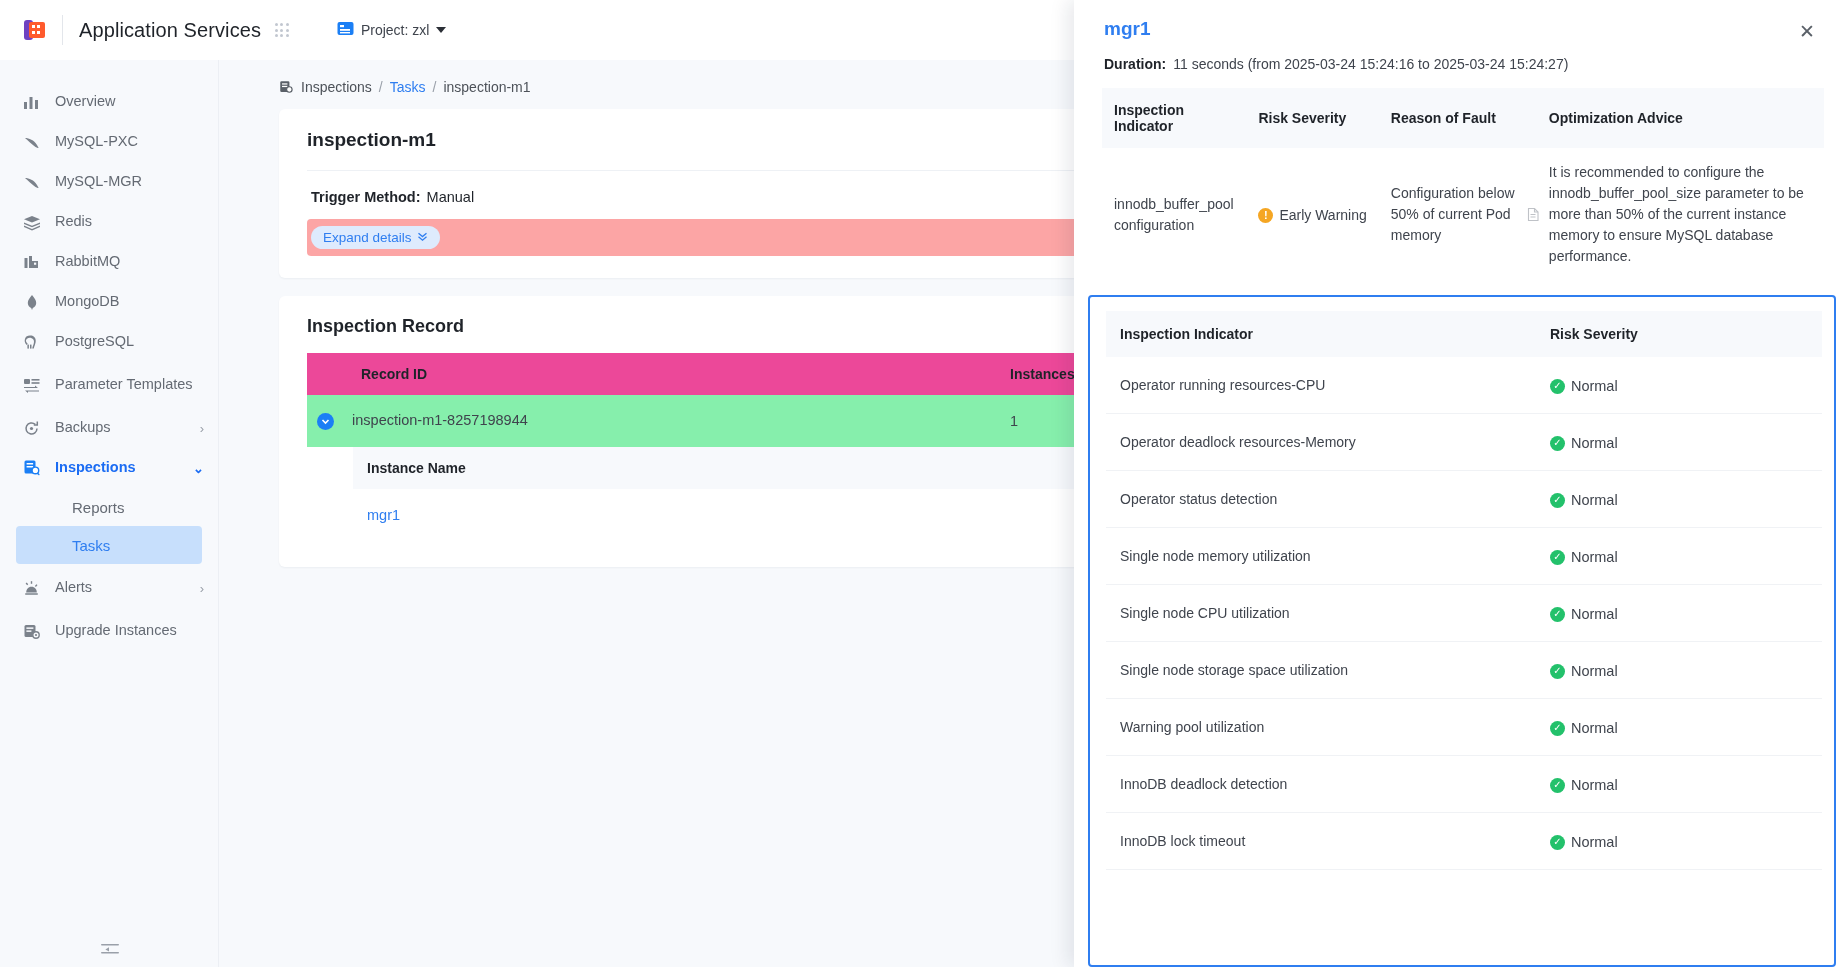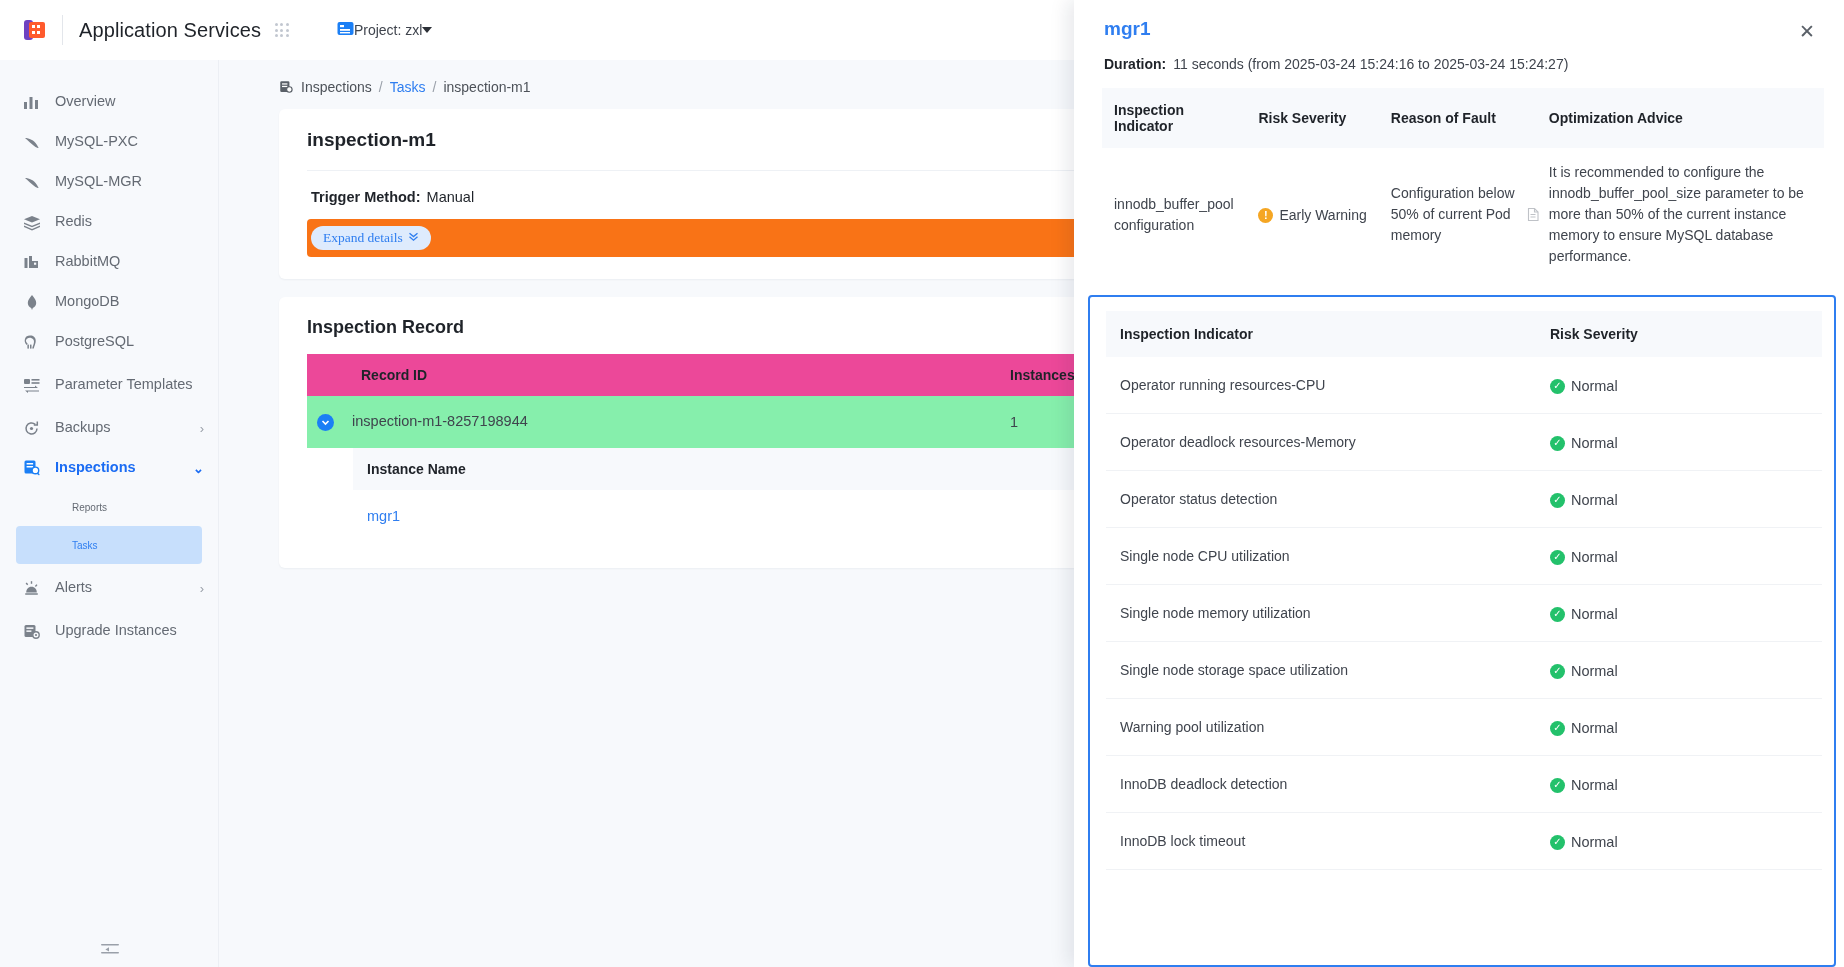--- a/index.html
+++ b/index.html
@@ -15,21 +15,21 @@
   .topbar {
     position: absolute; top: 0; left: 0; width: 1844px; height: 60px;
     background: #ffffff; display: flex; align-items: center;
     padding-left: 14px; z-index: 5;
   }
   .logo-box { width: 42px; height: 42px; display:flex; align-items:center; justify-content:center; }
   .topbar-div { width:1px; height:30px; background:#e3e6eb; margin:0 16px 0 6px; }
   .app-title { font-size: 20px; color: #1f2329; font-weight: 500; letter-spacing:.1px; }
   .grid-dots { margin-left: 14px; display:grid; grid-template-columns: repeat(3, 3px); gap:2.4px; }
   .grid-dots i { width:3px; height:3px; background:#c2c7d0; border-radius:50%; display:block; }
-  .project-chip { margin-left: 16px; display:flex; align-items:center; cursor:pointer;padding-left:32px; }
+  .project-chip { margin-left: 16px; display:flex; align-items:center; gap:7px; cursor:pointer;padding-left:32px; }
   .project-label { font-size:14px; color:#3f444d; }
   .caret-dn { width:0; height:0; border-left:5px solid transparent; border-right:5px solid transparent; border-top:6px solid #2b2f36; }
 
   
   .sidebar {
     position: absolute; top: 60px; left: 0; width: 219px; height: 907px;
     background: #f7f9fc; border-right: 1px solid #eceff4;
     padding-top: 22px; overflow: hidden;
   }
   .nav-item {
@@ -38,21 +38,21 @@
     color: #646a73; font-size: 14.5px; cursor: pointer; position: relative;
   }
   .nav-item.tall { height: 46px; }
   .nav-item .lbl { line-height: 1.18; }
   .nav-item .ico { width: 19px; height: 19px; flex: 0 0 19px; display:flex; align-items:center; justify-content:center; }
   .nav-item .chev { margin-left: auto; color:#9aa0a9; font-size: 13px; }
   .nav-item.active-parent { color: #1b6cf3; font-weight: 600; }
   .nav-item.active-parent .chev { color:#1b6cf3; }
   .nav-sub {
     display:flex; align-items:center; height: 38px;
-    padding-left: 56px; font-size: 10px; color:#646a73; cursor:pointer;
+    padding-left: 56px; font-size: 15px; color:#646a73; cursor:pointer;
     margin: 0 16px 0 16px; border-radius: 4px;
   }
   .nav-sub.selected { background: #c7dffc; color:#2f7ef0; font-weight:500; }
   .sidebar-bottom { position:absolute; bottom: 10px; left: 0; width: 219px; display:flex; justify-content:center; }
 
   
   .content {
     position: absolute; top: 60px; left: 219px; width: 1625px; height: 907px;
     background: #f7f9fc; overflow: hidden;
   }
@@ -64,21 +64,21 @@
   .card {
     background:#ffffff; border-radius:6px; margin: 14px 0 0 60px;
     box-shadow: 0 1px 2px rgba(20,30,60,.05);
   }
   .card-1 { width: 1500px; padding: 20px 28px 22px 28px; }
   .card-title { font-size:19px; color:#1f2329; font-weight:600; }
   .hr { height:1px; background:#eef1f5; margin:19px 0 0 0; }
   .trigger-row { font-size:14.5px; color:#1f2329; padding: 18px 0 0 4px; }
   .trigger-row b { font-weight:600; }
   .trigger-row span.val { color:#1f2329; margin-left: 6px; }
-  .expand-strip { margin-top: 14px; background:#f97316; border-radius:4px; padding: 7px 0 7px 4px; font-family: Liberation Serif, serif; }
+  .expand-strip { margin-top: 14px; background:#fca5a5; border-radius:4px; padding: 7px 0 7px 4px; }
   .expand-chip {
     display:inline-flex; align-items:center; gap:5px;
     background:#deebfd; color:#2f7ef0; font-size:13.5px;
     border-radius: 12px; padding: 4px 12px; cursor:pointer;
   }
 
   .card-2 { width: 1500px; padding: 20px 28px 26px 28px; margin-top: 18px; }
   .rec-title { font-size:18px; color:#1f2329; font-weight:600; }
   .tbl { width: 100%; border-collapse: collapse; margin-top: 16px; }
   .tbl thead th {
@@ -503,28 +503,28 @@
                 </span></td>
           </tr>
           <tr>
             <td>Operator status detection</td>
             <td class="r"><span class="status-ok">
                   <span class="ok-ico">✓</span>
                   <span>Normal</span>
                 </span></td>
           </tr>
           <tr>
+            <td>Single node memory utilization</td>
+            <td class="r"><span class="status-ok">
+                  <span class="ok-ico">✓</span>
+                  <span>Normal</span>
+                </span></td>
+          </tr>
+          <tr>
             <td>Single node CPU utilization</td>
-            <td class="r"><span class="status-ok">
-                  <span class="ok-ico">✓</span>
-                  <span>Normal</span>
-                </span></td>
-          </tr>
-          <tr>
-            <td>Single node memory utilization</td>
             <td class="r"><span class="status-ok">
                   <span class="ok-ico">✓</span>
                   <span>Normal</span>
                 </span></td>
           </tr>
           <tr>
             <td>Single node storage space utilization</td>
             <td class="r"><span class="status-ok">
                   <span class="ok-ico">✓</span>
                   <span>Normal</span>

